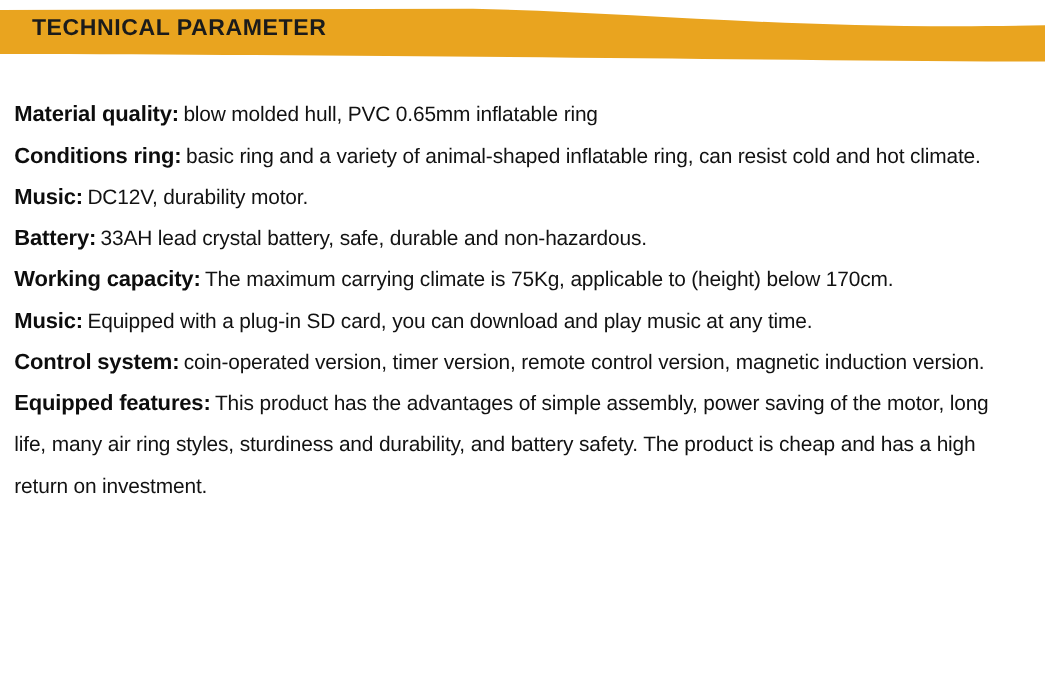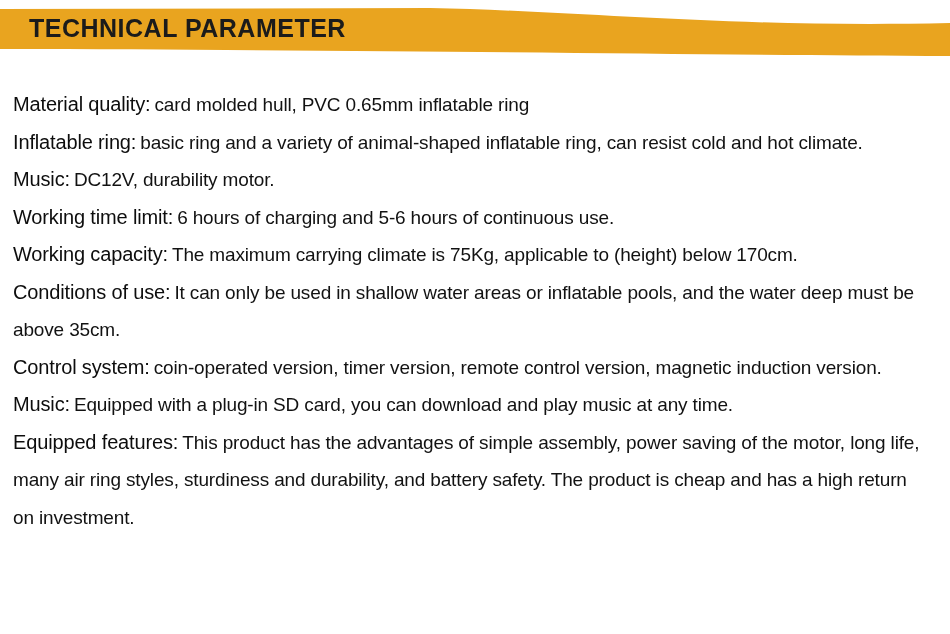--- a/index.html
+++ b/index.html
@@ -26,21 +26,21 @@
   .ribbon-wrap svg {
     position: absolute;
     top: 0;
     left: 0;
     display: block;
   }
   .ribbon-title {
     position: absolute;
     left: 29px;
     top: 14px;
-    font-size: 25px;
+    font-size: 21px;
     font-weight: 700;
     letter-spacing: 0.5px;
     color: #1b1b1b;
     text-align: center;
   }
 
   
   .specs {
     position: absolute;
     top: 86px;
@@ -48,21 +48,21 @@
     width: 918px;
   }
   .spec {
     margin: 0;
     font-size: 19px;
     line-height: 37.5px;
     letter-spacing: -0.15px;
     color: #121212;
   }
   .spec .lbl {
-    font-weight: 400;
+    font-weight: 700;
     font-size: 20px;
     margin-right: 4px;
     color: #0d0d0d;
   }
 
   
   .bottom-sliver {
     position: absolute;
     left: 0;
     bottom: 0;
@@ -75,36 +75,35 @@
 
 <div class="ribbon-wrap">
   <svg width="950" height="62" viewBox="0 0 950 62">
     <path d="M 0 9 L 430 8 C 580 11, 730 28, 950 23 L 950 56 C 700 55, 420 50, 0 49 Z" fill="#E9A41F"></path>
   </svg>
   <span class="ribbon-title">TECHNICAL PARAMETER</span>
 </div>
 
 <div class="specs">
 
-  <p class="spec"><span class="lbl">Material quality:</span><span class="val">card molded hull, PVC 0.65mm inflatable ring</span></p>
+  <p class="spec"><span class="lbl">Material quality:</span><span class="val">blow molded hull, PVC 0.65mm inflatable ring</span></p>
 
-  <p class="spec"><span class="lbl">Inflatable ring:</span><span class="val">basic ring and a variety of animal-shaped inflatable ring, can resist cold and hot climate.</span></p>
+  <p class="spec"><span class="lbl">Conditions ring:</span><span class="val">basic ring and a variety of animal-shaped inflatable ring, can resist cold and hot climate.</span></p>
 
   <p class="spec"><span class="lbl">Music:</span><span class="val">DC12V, durability motor.</span></p>
 
+  <p class="spec"><span class="lbl">Battery:</span><span class="val">33AH lead crystal battery, safe, durable and non-hazardous.</span></p>
 
-  <p class="spec"><span class="lbl">Working time limit:</span><span class="val">6 hours of charging and 5-6 hours of continuous use.</span></p>
 
   <p class="spec"><span class="lbl">Working capacity:</span><span class="val">The maximum carrying climate is 75Kg, applicable to (height) below 170cm.</span></p>
 
-  <p class="spec"><span class="lbl">Conditions of use:</span><span class="val">It can only be used in shallow water areas or inflatable pools, and the water deep must be above 35cm.</span></p>
+
+  <p class="spec"><span class="lbl">Music:</span><span class="val">Equipped with a plug-in SD card, you can download and play music at any time.</span></p>
 
   <p class="spec"><span class="lbl">Control system:</span><span class="val">coin-operated version, timer version, remote control version, magnetic induction version.</span></p>
-
-  <p class="spec"><span class="lbl">Music:</span><span class="val">Equipped with a plug-in SD card, you can download and play music at any time.</span></p>
 
   <p class="spec"><span class="lbl">Equipped features:</span><span class="val">This product has the advantages of simple assembly, power saving of the motor, long life, many air ring styles, sturdiness and durability, and battery safety. The product is cheap and has a high return on investment.</span></p>
 
 </div>
 
 <div class="bottom-sliver">
   
 </div>
 
 </body></html>

